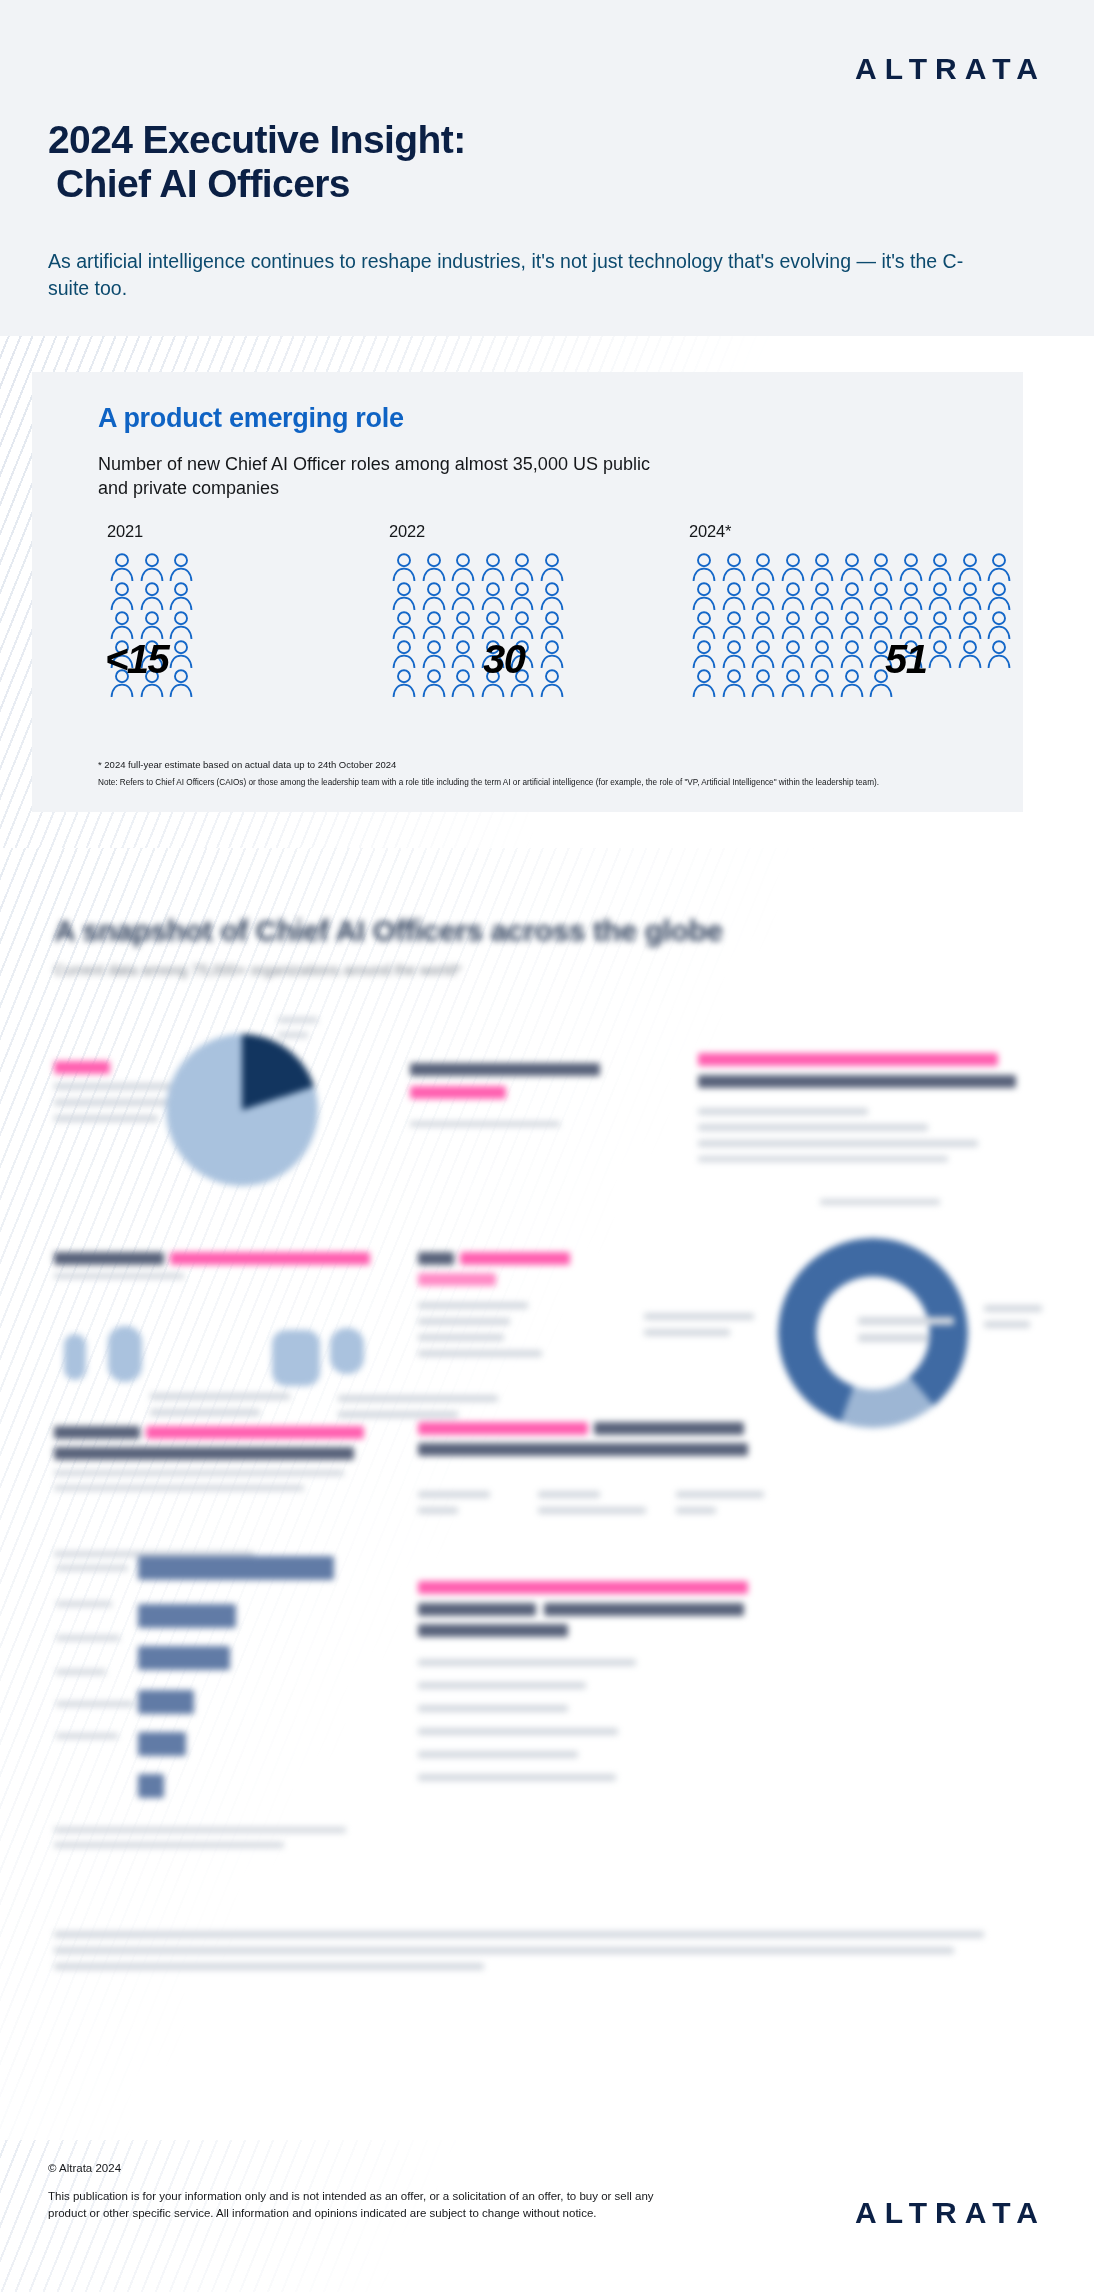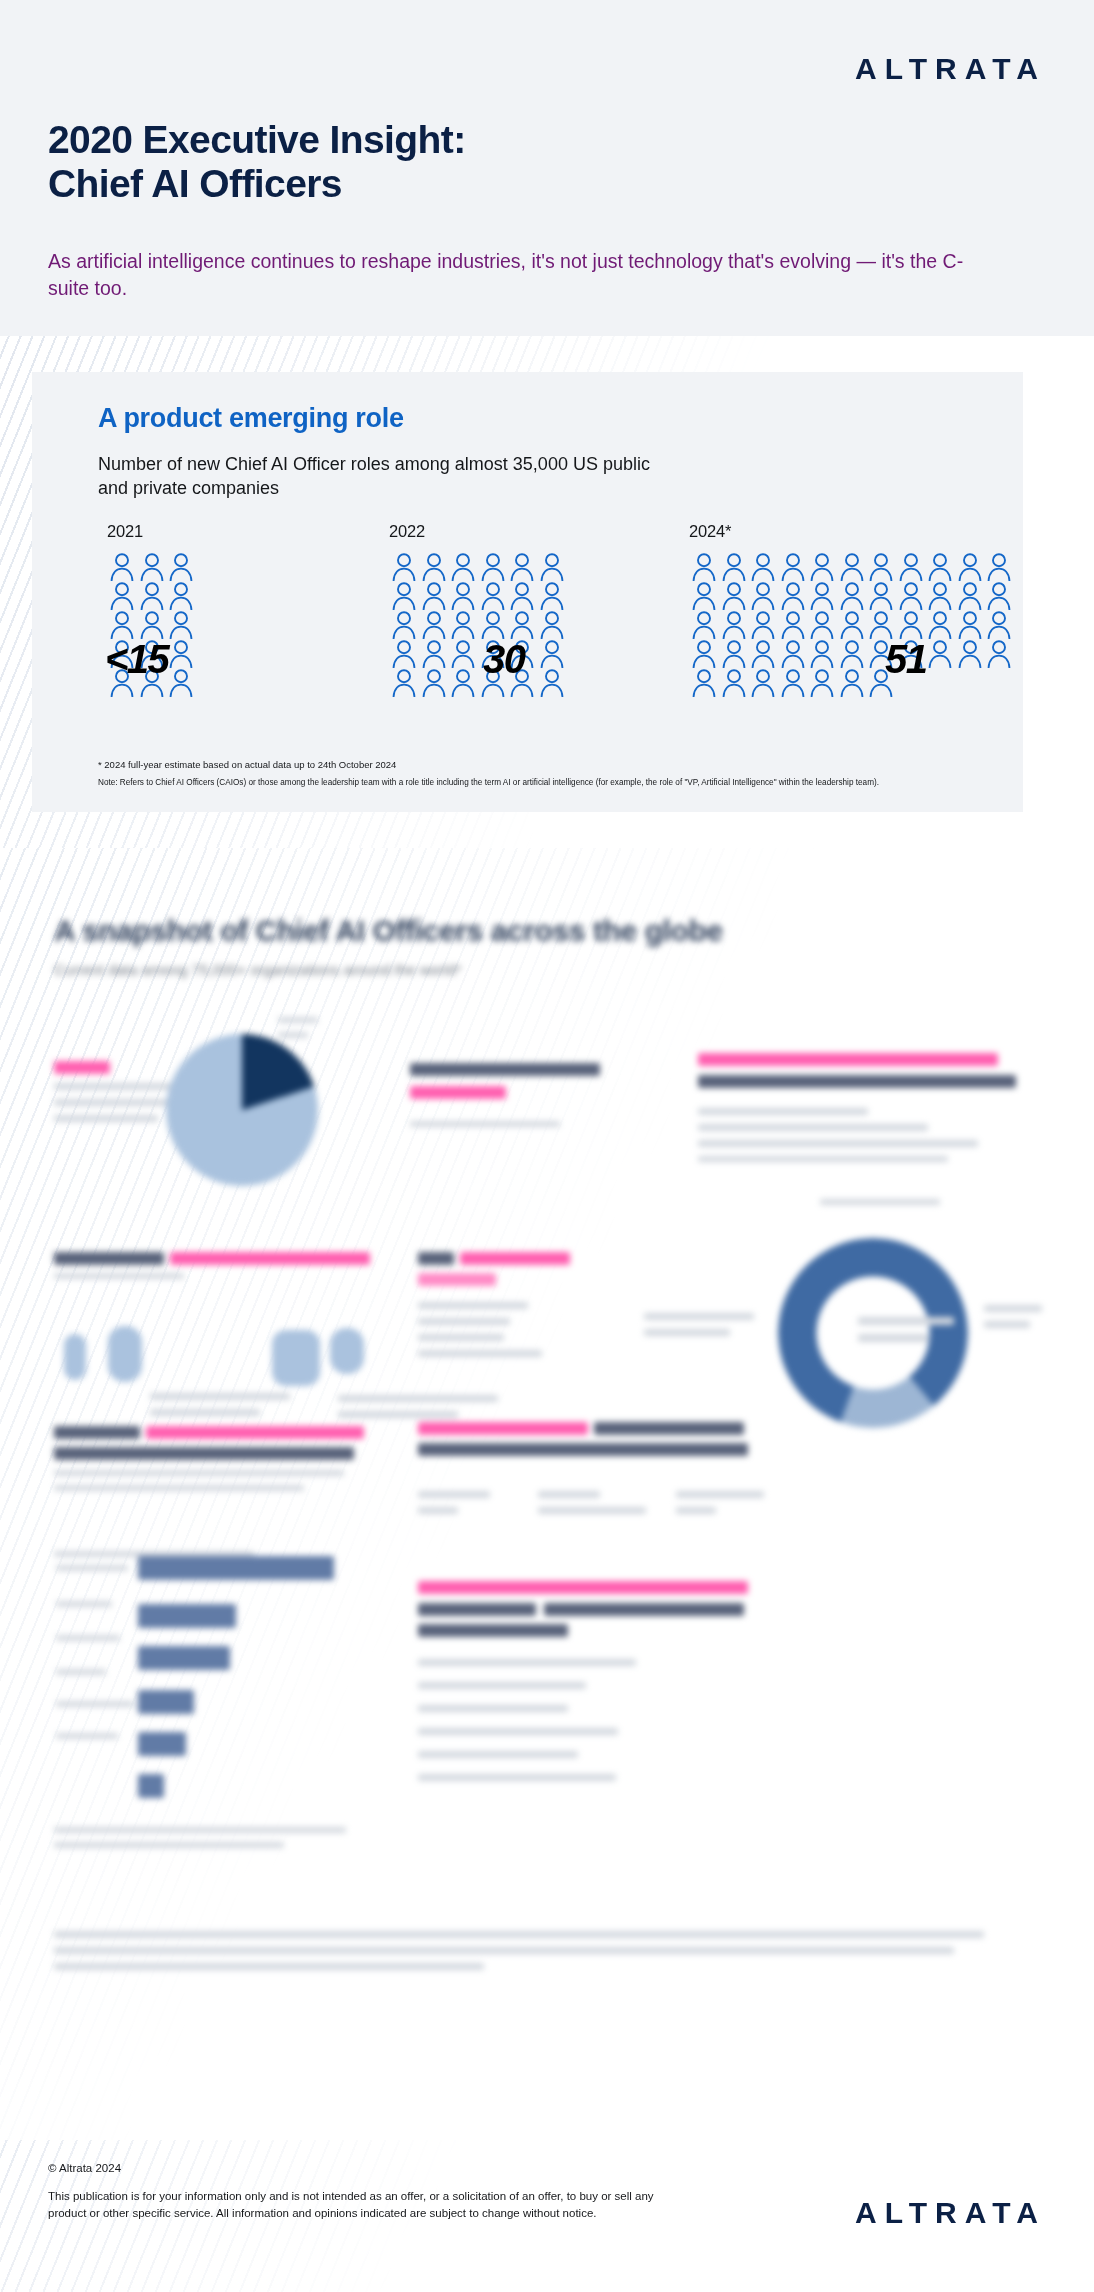--- a/index.html
+++ b/index.html
@@ -23,24 +23,24 @@
   }
   .brand-logo .lt{
     font-size:30px; font-weight:700; letter-spacing:8px;
     color:#0b2045; font-family:"Liberation Sans", sans-serif;
   }
   .page-title{
     position:absolute; left:48px; top:118px;
     font-size:39px; line-height:1.12; font-weight:700;
     color:#0b2045; letter-spacing:-0.6px;
   }
-  .page-title .l2{ display:block; }
+  .page-title .l2{ display:block;margin-left:8px; }
   .page-sub{
     position:absolute; left:48px; top:248px; width:950px;
-    font-size:19.5px; line-height:1.36; color:#701a75; font-weight:400;
+    font-size:19.5px; line-height:1.36; color:#0c4a6e; font-weight:400;
   }
 
   
   .sec1{
     position:absolute; left:0; top:336px; width:1094px; height:512px;
     background:#ffffff;
     overflow:hidden;
   }
   .stripes{
     position:absolute; inset:0;
@@ -168,21 +168,21 @@
 </head>
 <body>
 
 <div class="header-band">
 
   <div class="brand-logo">
     <span class="lt">ALTRATA</span>
   </div>
 
   <h1 class="page-title">
-    <span>2020 Executive Insight:</span>
+    <span>2024 Executive Insight:</span>
     <span class="l2">Chief AI Officers</span>
   </h1>
 
   <p class="page-sub">As artificial intelligence continues to reshape industries, it's not just technology that's evolving — it's the C-suite too.</p>
 </div>
 
 <div class="sec1">
   <div class="stripes"></div>
 
   <div class="card1">

